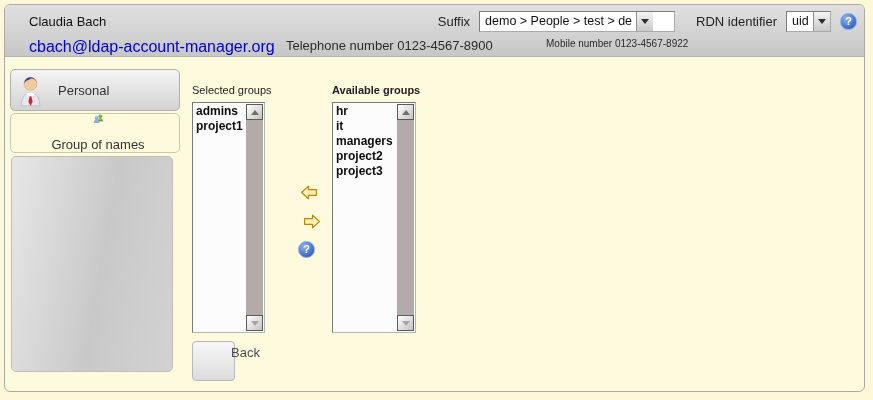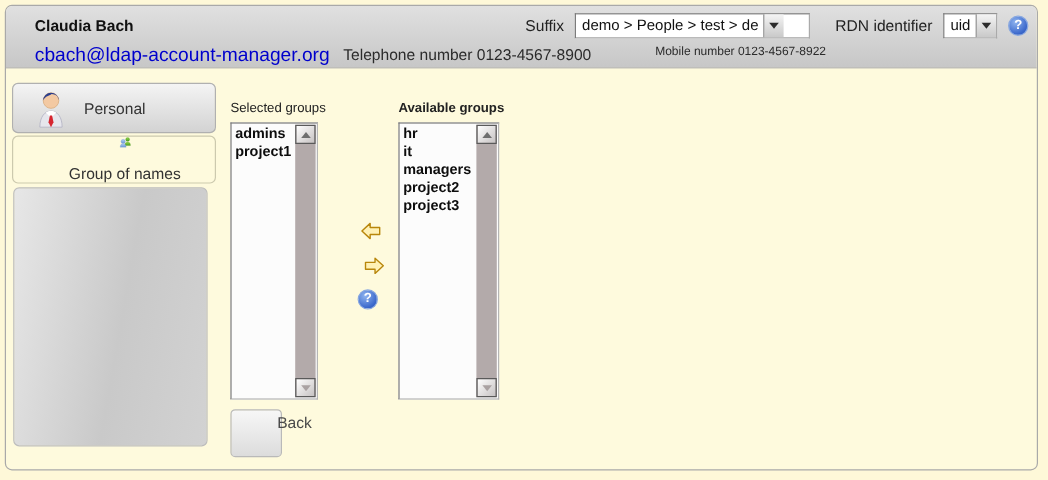--- a/index.html
+++ b/index.html
@@ -16,21 +16,21 @@
     border:1px solid #a9a9a9;
     border-radius:6px;
     overflow:hidden;
   }
   
   #hdr {
     position:absolute; left:0; top:0; width:100%; height:52px;
     background:linear-gradient(#e0e0e0, #c7c7c7);
     border-bottom:1px solid #b2b2b2;
   }
-  .hdr-name { position:absolute; left:24px; top:9px; font-size:13px; font-weight:bold; color:#111; }
+  .hdr-name { position:absolute; left:24px; top:9px; font-size:13px; font-weight:normal; color:#111; }
   .hdr-right { position:absolute; right:7px; top:5px; height:22px; display:flex; align-items:center; gap:9px; font-size:13px; color:#222; }
   .hdr-email { position:absolute; left:24px; top:33px; font-size:16px; color:#0000cc; text-decoration:none; cursor:pointer; }
   .hdr-tel { position:absolute; left:281px; top:33px; font-size:13px; color:#2b2b2b; }
   .hdr-mob { position:absolute; left:541px; top:33px; font-size:10px; color:#2b2b2b; }
   
   .sel {
     display:flex; align-items:stretch; height:21px; background:#fff;
     border:1px solid #7c7c7c; border-right-color:#aaa; border-bottom-color:#aaa;
     cursor:default;
   }
@@ -45,21 +45,21 @@
   .help {
     width:17px; height:17px; border-radius:50%;
     background:radial-gradient(circle at 35% 30%, #8fb4ef, #3a67cb 70%, #2d53a8);
     border:1px solid #89a8e0;
     color:#fff; font-size:11px; font-weight:bold; line-height:15px; text-align:center;
     cursor:pointer;
   }
   
   .tab {
     position:absolute; left:5px; width:170px; border-radius:5px;
-    display:flex; align-items:center; gap:14px; padding-left:18px;
+    display:flex; align-items:center; gap:14px; padding-left:6px;
     font-size:13px; color:#333; cursor:pointer;
   }
   .tab-inactive {
     top:64px; height:42px;
     background:linear-gradient(#f4f4f4,#d3d3d3);
     border:1px solid #b0b0b0;
   }
   .tab-active {
     top:108px; height:40px;
     background:#fefadd;

